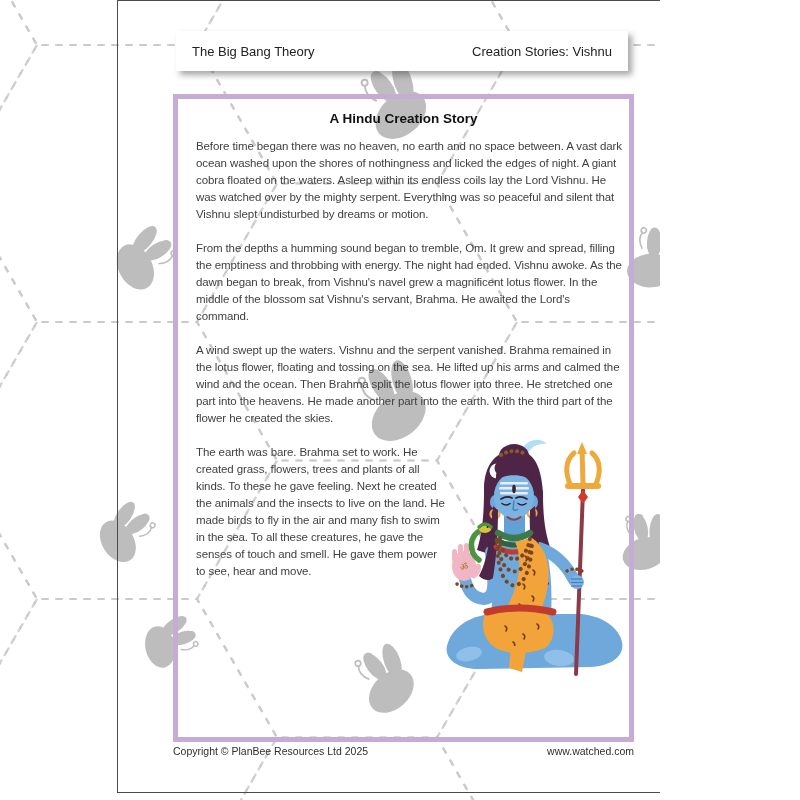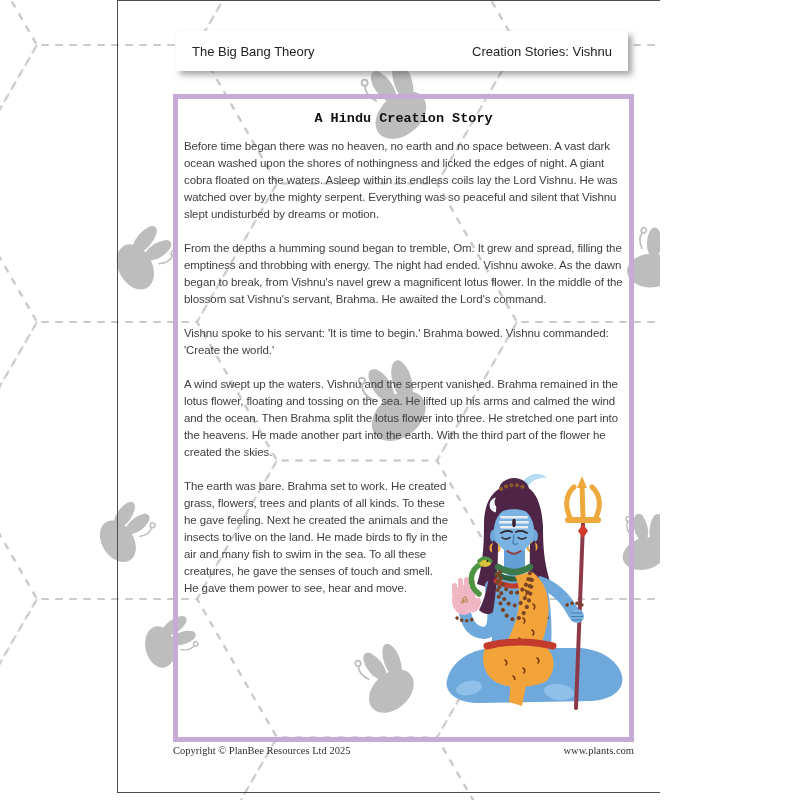--- a/index.html
+++ b/index.html
@@ -9,27 +9,27 @@
   #hexbg polygon{fill:none;stroke:#c9c9c9;stroke-width:2.2;stroke-dasharray:6.5 7.5;opacity:.85;}
   .page{position:absolute;left:117px;top:0;width:566px;height:793px;
         border:1.5px solid #4b4b4b;box-sizing:border-box;}
   .header-bar{position:absolute;left:58px;top:30px;width:452px;height:40px;background:#ffffff;
         display:flex;justify-content:space-between;align-items:center;padding:0 16px;
         box-sizing:border-box;box-shadow:4px 4px 6px rgba(60,60,60,.45);
         font-size:13px;color:#222;}
   .content-box{position:absolute;left:55px;top:93px;width:461px;height:648px;
         border:5px solid #c5abd6;box-sizing:border-box;padding:6px 6px 0 6px;}
   .story-title{text-align:center;font-size:13.5px;font-weight:bold;color:#111;
-        margin:6px 0 12px 0;font-family:Liberation Mono, monospace;}
-  .story p{font-size:11.5px;line-height:17px;color:#3f3f3f;margin:0 0 17px 0;
+        margin:6px 0 12px 0;}
+  .story p{font-size:11.5px;line-height:17px;color:#3f3f3f;margin:0 0 17px 12px;
         letter-spacing:-0.1px;}
   .figure{float:right;width:170px;height:236px;position:relative;margin-left:4px;}
   .figure svg{position:absolute;top:-6px;right:-12px;}
   .page-footer{position:absolute;left:55px;top:744px;width:461px;display:flex;
-        justify-content:space-between;font-size:10.5px;color:#2f2f2f;font-family:Liberation Serif, serif;}
+        justify-content:space-between;font-size:10.5px;color:#2f2f2f;}
 </style>
 </head>
 <body>
 
 <div class="canvas">
 
   <svg id="hexbg" width="800" height="800">
       <polygon points="37,45 -43,183.5 -203,183.5 -283,45 -203,-93.5 -43,-93.5"></polygon>
       <polygon points="37,322 -43,460.5 -203,460.5 -283,322 -203,183.5 -43,183.5"></polygon>
       <polygon points="37,599 -43,737.5 -203,737.5 -283,599 -203,460.5 -43,460.5"></polygon>
@@ -79,21 +79,20 @@
     <div class="header-bar">
       <span>The Big Bang Theory</span>
       <span>Creation Stories: Vishnu</span>
     </div>
 
     <div class="content-box">
       <div class="story-title">A Hindu Creation Story</div>
       <div class="story">
         <p>Before time began there was no heaven, no earth and no space between. A vast dark ocean washed upon the shores of nothingness and licked the edges of night. A giant cobra floated on the waters. Asleep within its endless coils lay the Lord Vishnu. He was watched over by the mighty serpent. Everything was so peaceful and silent that Vishnu slept undisturbed by dreams or motion.</p>
         <p>From the depths a humming sound began to tremble, Om. It grew and spread, filling the emptiness and throbbing with energy. The night had ended. Vishnu awoke. As the dawn began to break, from Vishnu's navel grew a magnificent lotus flower. In the middle of the blossom sat Vishnu's servant, Brahma. He awaited the Lord's command.</p>
-        <p>Vishnu spoke to his servant: 'It is time to begin.' Brahma bowed. Vishnu commanded: 'Create the world.'</p>
         <p>A wind swept up the waters. Vishnu and the serpent vanished. Brahma remained in the lotus flower, floating and tossing on the sea. He lifted up his arms and calmed the wind and the ocean. Then Brahma split the lotus flower into three. He stretched one part into the heavens. He made another part into the earth. With the third part of the flower he created the skies.</p>
 
         <div class="figure">
           <svg width="200" height="250" viewBox="0 0 200 250">
 
             <path d="M86,12 C92,2 104,-2 112,6 C103,5 96,9 93,15 C98,28 96,44 90,52 C94,38 92,22 85,16 Z" fill="#b5ddf3"></path>
 
             <path d="M79,12 C58,14 49,30 49,52 C49,78 47,96 42,112 L60,118 C62,100 61,84 61,68 C68,80 90,80 97,68 C97,86 97,102 100,118 L116,112 C110,94 108,80 108,54 C106,26 98,12 79,12 Z" fill="#4e2546"></path>
             <ellipse cx="79" cy="18" rx="15" ry="12" fill="#4e2546"></ellipse>
             <path d="M66,17 Q79,9 92,17" stroke="#8a5a2a" stroke-width="4" stroke-dasharray="0.1 5.5" stroke-linecap="round" fill="none"></path>
@@ -199,17 +198,17 @@
             </g>
           </svg>
         </div>
 
         <p>The earth was bare. Brahma set to work. He created grass, flowers, trees and plants of all kinds. To these he gave feeling. Next he created the animals and the insects to live on the land. He made birds to fly in the air and many fish to swim in the sea. To all these creatures, he gave the senses of touch and smell. He gave them power to see, hear and move.</p>
       </div>
     </div>
 
     <div class="page-footer">
       <span>Copyright © PlanBee Resources Ltd 2025</span>
-      <span>www.plants.com</span>
+      <span>www.watched.com</span>
     </div>
 
   </div>
 </div>
 
 </body></html>

